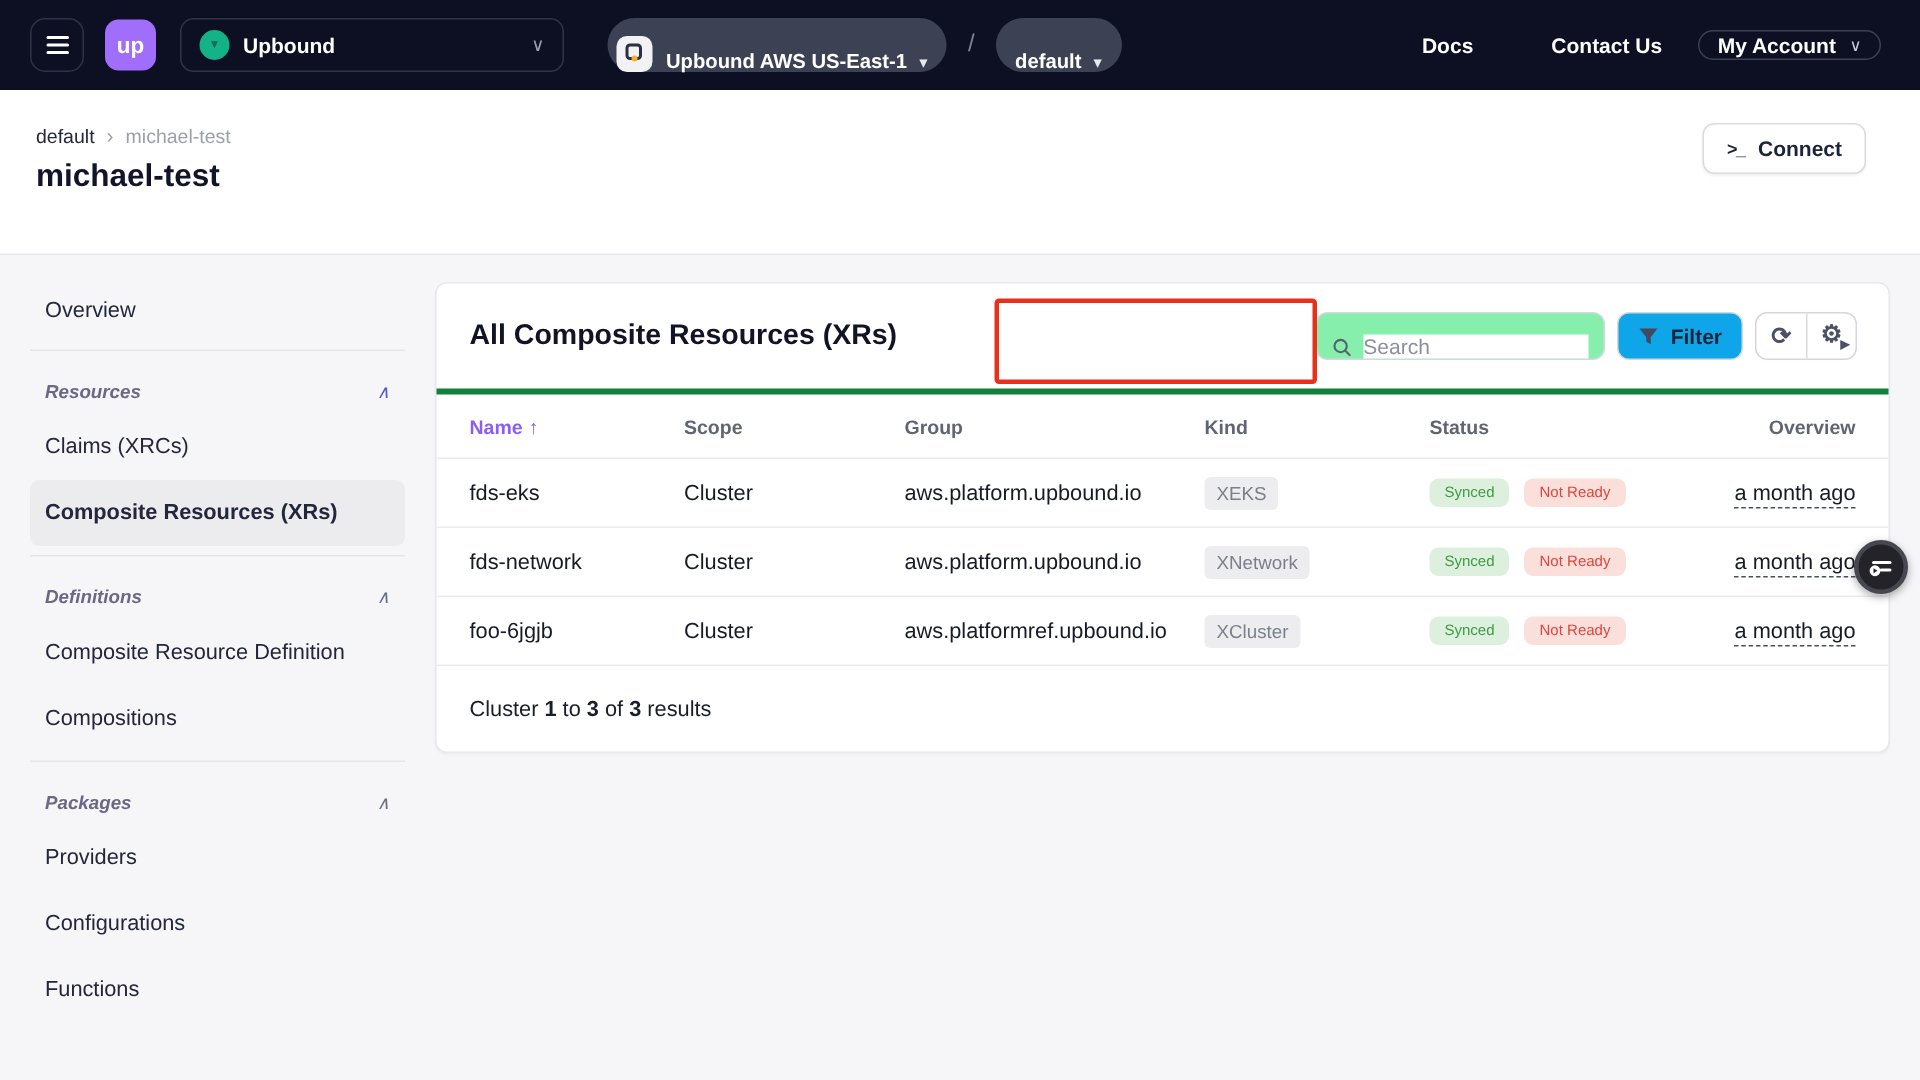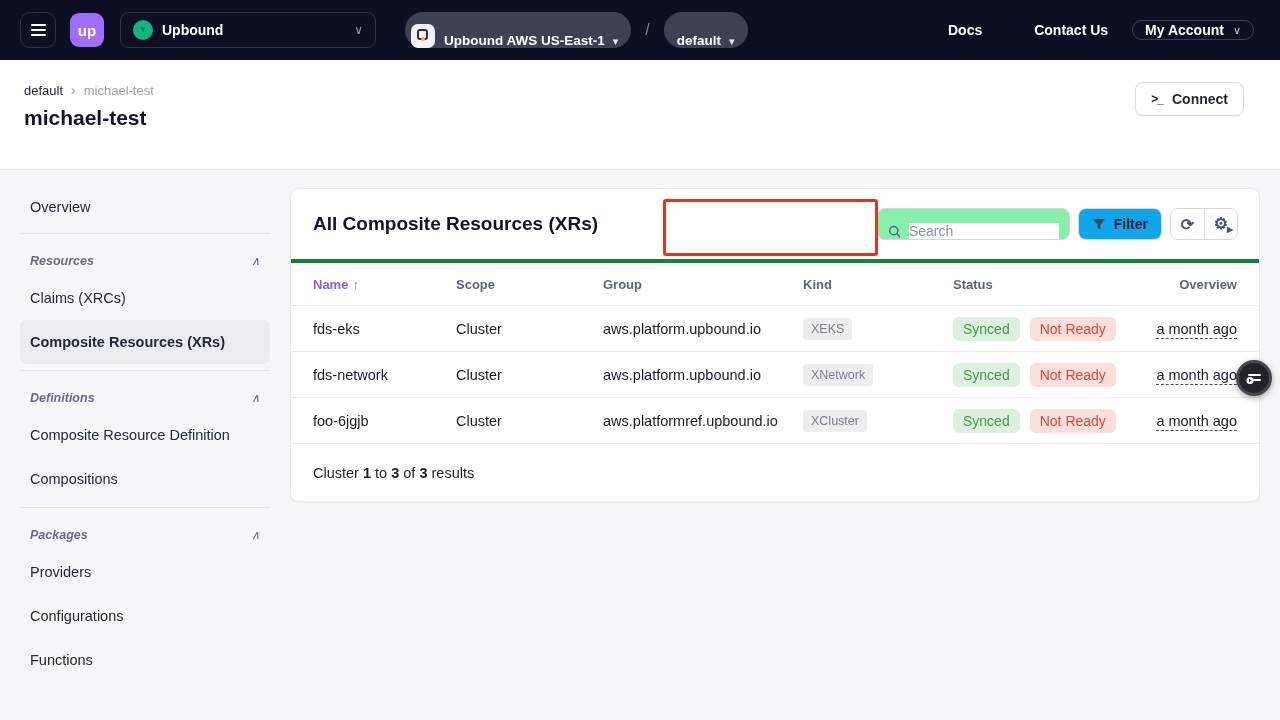--- a/index.html
+++ b/index.html
@@ -98,21 +98,21 @@
   .thead, .trow, .tfoot-row { display:grid; grid-template-columns:143px 147px 200px 150px 190px 1fr;
                               align-items:center; padding:0 22px; }
   .thead { height:42px; font-size:13px; font-weight:bold; color:#5f6573; }
   .thead .sorted { color:#8b5cf6; display:flex; align-items:center; gap:4px; cursor:pointer; }
   .thead .col { cursor:pointer; }
   .thead .col.right, .trow .cell.right { text-align:right; }
   .trow { height:46px; border-top:1px solid #ececf0; font-size:14.5px; color:#171b26; cursor:pointer; }
   .kind-badge { display:inline-block; background:#ededf0; color:#7a7f8c; font-size:12.5px;
                 padding:4px 8px; border-radius:4px; }
   .status-cell { display:flex; gap:10px; }
-  .badge { font-size:14px; padding:4px 10px; border-radius:6px; white-space:nowrap; }
+  .badge { font-size:10px; padding:4px 10px; border-radius:6px; white-space:nowrap; }
   .badge.synced { background:#ddefdd; color:#3f9b46; }
   .badge.notready { background:#fbdfdb; color:#df453c; }
   .created-link { border-bottom:1.5px dashed #4a4f5e; padding-bottom:1px; cursor:pointer; }
   .tfoot { border-top:1px solid #ececf0; height:59px; display:flex; align-items:center; padding:0 22px;
            font-size:14.5px; color:#1a1e29; }
   .tfoot b { font-weight:bold; }
   .tfoot span { white-space:pre; }
 
   
   .float-widget { position:absolute; left:1236px; top:360px; width:36px; height:36px; border-radius:50%;

